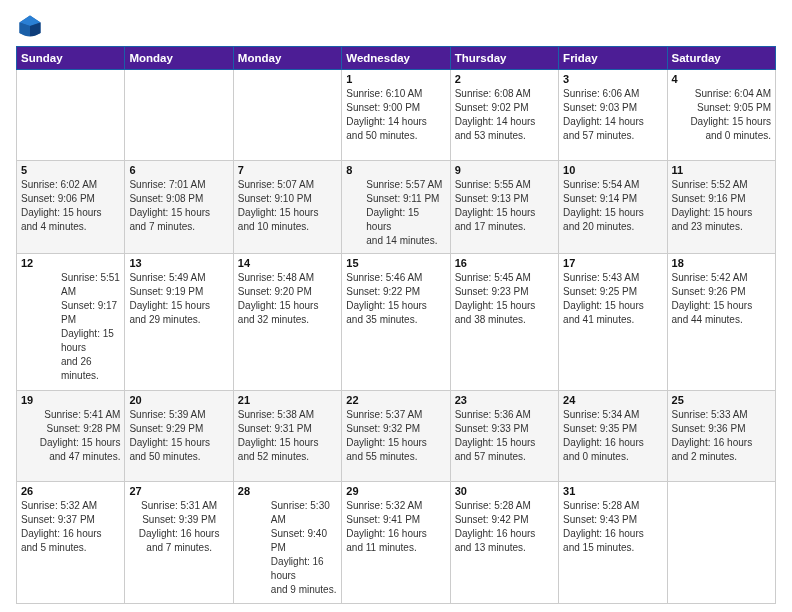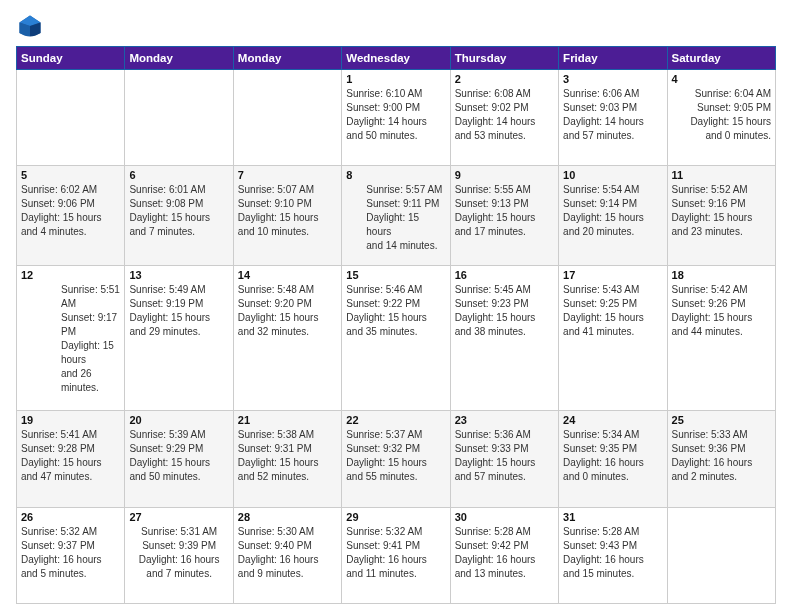--- a/index.html
+++ b/index.html
@@ -182,21 +182,21 @@
         <tr>
           <td>
             <span class="day-number">5</span>
             <div class="day-info" style="white-space: pre-line;">Sunrise: 6:02 AM
 Sunset: 9:06 PM
 Daylight: 15 hours
 and 4 minutes.</div>
           </td>
           <td>
             <span class="day-number">6</span>
-            <div class="day-info" style="white-space: pre-line;">Sunrise: 6:01 AM
+            <div class="day-info" style="white-space: pre-line;">Sunrise: 7:01 AM
 Sunset: 9:08 PM
 Daylight: 15 hours
 and 7 minutes.</div>
           </td>
           <td>
             <span class="day-number">7</span>
             <div class="day-info" style="white-space: pre-line;">Sunrise: 5:07 AM
 Sunset: 9:10 PM
 Daylight: 15 hours
 and 10 minutes.</div>
@@ -277,21 +277,21 @@
             <span class="day-number">18</span>
             <div class="day-info" style="white-space: pre-line;">Sunrise: 5:42 AM
 Sunset: 9:26 PM
 Daylight: 15 hours
 and 44 minutes.</div>
           </td>
         </tr>
         <tr>
           <td>
             <span class="day-number">19</span>
-            <div class="day-info" style="white-space: pre-line;">Sunrise: 5:41 AM
+            <div class="day-info" style="white-space: pre-line; text-align: right;">Sunrise: 5:41 AM
 Sunset: 9:28 PM
 Daylight: 15 hours
 and 47 minutes.</div>
           </td>
           <td>
             <span class="day-number">20</span>
             <div class="day-info" style="white-space: pre-line;">Sunrise: 5:39 AM
 Sunset: 9:29 PM
 Daylight: 15 hours
 and 50 minutes.</div>
@@ -342,21 +342,21 @@
           </td>
           <td>
             <span class="day-number">27</span>
             <div class="day-info" style="white-space: pre-line; text-align: center;">Sunrise: 5:31 AM
 Sunset: 9:39 PM
 Daylight: 16 hours
 and 7 minutes.</div>
           </td>
           <td>
             <span class="day-number">28</span>
-            <div class="day-info" style="white-space: pre-line;">Sunrise: 5:30 AM
+            <div class="day-info" style="white-space: pre-line; margin-left: 33px;">Sunrise: 5:30 AM
 Sunset: 9:40 PM
 Daylight: 16 hours
 and 9 minutes.</div>
           </td>
           <td>
             <span class="day-number">29</span>
             <div class="day-info" style="white-space: pre-line;">Sunrise: 5:32 AM
 Sunset: 9:41 PM
 Daylight: 16 hours
 and 11 minutes.</div>

